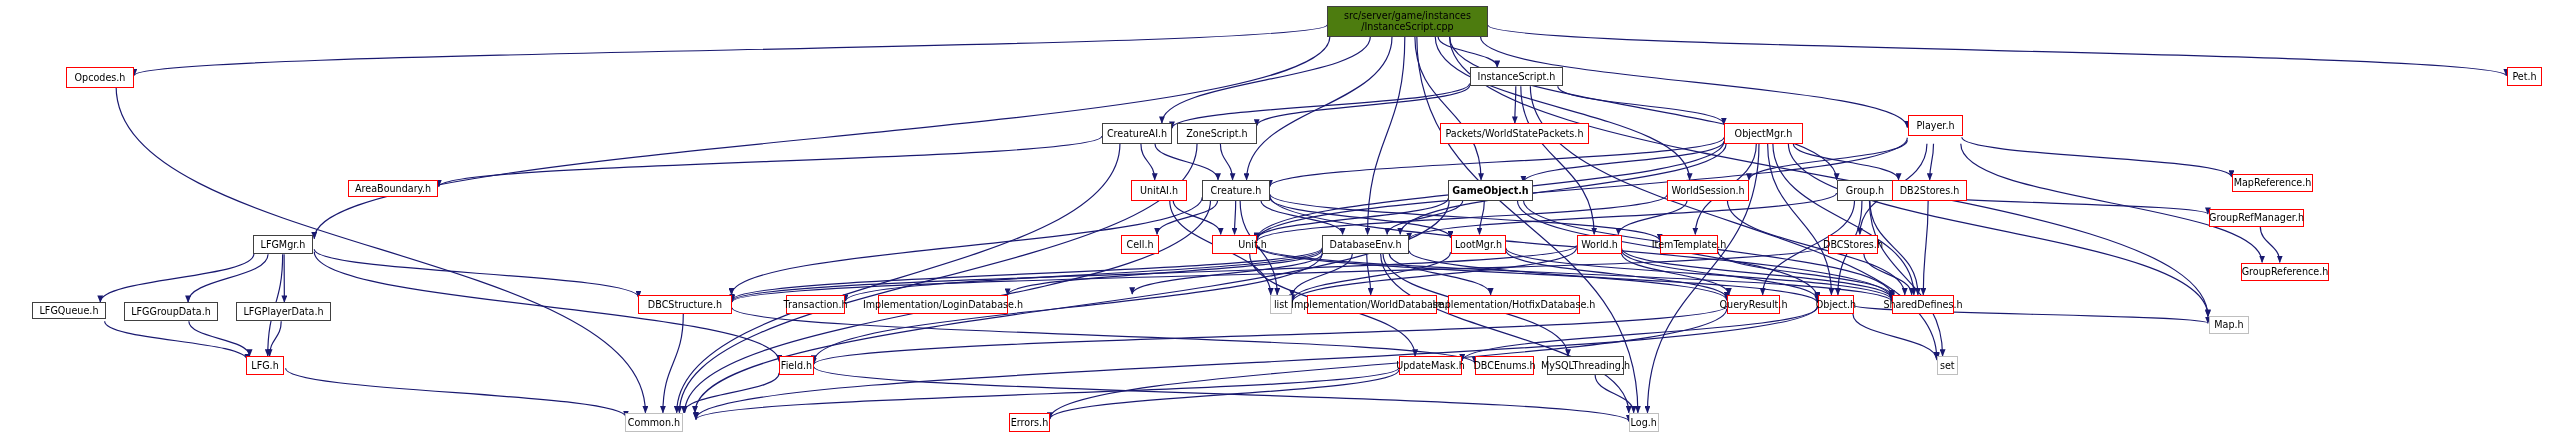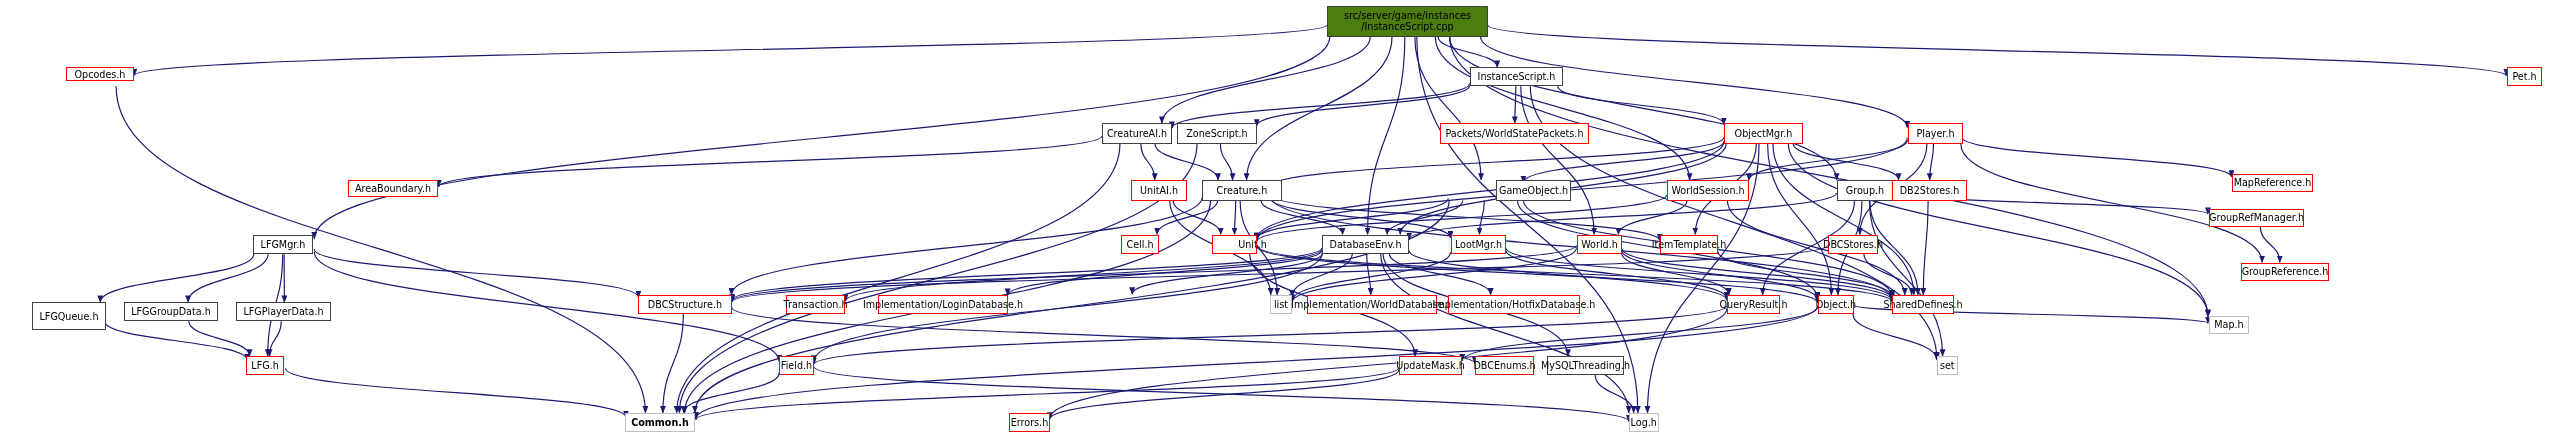--- a/index.html
+++ b/index.html
@@ -142,62 +142,62 @@
       <path d="M2465,415.4592220828105 C2465,491.8456712672522 943,491.8456712672522 943,568.2321204516938" fill="none" stroke="#191970" stroke-width="1.6" marker-end="url(#arrow)"></path>
       <path d="M1056,505.8342391304348 C1056,532.9171195652174 926.5649350649351,532.9171195652174 926.5649350649351,560" fill="none" stroke="#191970" stroke-width="1.6" marker-end="url(#arrow)"></path>
       <path d="M1103,497.57416267942585 C1103,534.6172248803828 2209,534.6172248803828 2209,571.6602870813397" fill="none" stroke="#191970" stroke-width="1.6" marker-end="url(#arrow)"></path>
       <path d="M1897,502.0808080808081 C1897,535.5959595959596 1423,535.5959595959596 1423,569.1111111111111" fill="none" stroke="#191970" stroke-width="1.6" marker-end="url(#arrow)"></path>
       <path d="M1897,499.1699377692676 C1897,534.3341311632361 943,534.3341311632361 943,569.4983245572045" fill="none" stroke="#191970" stroke-width="1.6" marker-end="url(#arrow)"></path>
       <path d="M2163.3376623376626,509 C2163.3376623376626,534.5 2215.6623376623374,534.5 2215.6623376623374,560" fill="none" stroke="#191970" stroke-width="1.6" marker-end="url(#arrow)"></path>
     </svg>
 
   <div class="node root" style="left: 1327px; top: 5.9px; width: 161px; height: 31px;"><span>src/server/game/instances
 /InstanceScript.cpp</span></div>
-  <div class="node" style="left: 66px; top: 67px; width: 68px; height: 14px;"><span>Opcodes.h</span></div>
+  <div class="node" style="left: 66px; top: 67px; width: 68px; height: 21px;"><span>Opcodes.h</span></div>
   <div class="node black" style="left: 1470px; top: 67px; width: 93px; height: 19px;"><span>InstanceScript.h</span></div>
   <div class="node" style="left: 2507px; top: 67px; width: 35px; height: 19px;"><span>Pet.h</span></div>
   <div class="node black" style="left: 1102px; top: 123px; width: 70px; height: 20.6px;"><span>CreatureAI.h</span></div>
   <div class="node black" style="left: 1177px; top: 123px; width: 80px; height: 20.6px;"><span>ZoneScript.h</span></div>
   <div class="node" style="left: 1440px; top: 123px; width: 149px; height: 20.6px;"><span>Packets/WorldStatePackets.h</span></div>
   <div class="node" style="left: 1724px; top: 123px; width: 79px; height: 20.6px;"><span>ObjectMgr.h</span></div>
-  <div class="node" style="left: 1908px; top: 123px; width: 55px; height: 20.6px;"><span>Player.h</span></div>
+  <div class="node" style="left: 1908px; top: 115px; width: 55px; height: 20.6px;"><span>Player.h</span></div>
   <div class="node" style="left: 348px; top: 180px; width: 90px; height: 17px;"><span>AreaBoundary.h</span></div>
   <div class="node" style="left: 1131px; top: 180px; width: 56px; height: 20.6px;"><span>UnitAI.h</span></div>
-  <div class="node black" style="left: 1202px; top: 180px; width: 80px; height: 20.6px;"><span>Creature.h</span></div>
-  <div class="node black" style="left: 1496px; top: 180px; width: 75px; height: 20.6px;"><span>GameObject.h</span></div>
+  <div class="node black" style="left: 1202px; top: 180px; width: 68px; height: 20.6px;"><span>Creature.h</span></div>
+  <div class="node black" style="left: 1448px; top: 180px; width: 85px; height: 20.6px; font-weight: bold;"><span>GameObject.h</span></div>
   <div class="node" style="left: 1667px; top: 180px; width: 82px; height: 20.6px;"><span>WorldSession.h</span></div>
   <div class="node black" style="left: 1837px; top: 180px; width: 56px; height: 20.6px;"><span>Group.h</span></div>
   <div class="node" style="left: 1892px; top: 180px; width: 75px; height: 20.6px;"><span>DB2Stores.h</span></div>
   <div class="node" style="left: 2232px; top: 174px; width: 81px; height: 17.7px;"><span>MapReference.h</span></div>
   <div class="node black" style="left: 253px; top: 235px; width: 60px; height: 19px;"><span>LFGMgr.h</span></div>
   <div class="node" style="left: 1121px; top: 235px; width: 38px; height: 19px;"><span>Cell.h</span></div>
   <div class="node" style="left: 1212px; top: 235px; width: 45px; height: 19px; padding-left: 36px;"><span>Unit.h</span></div>
   <div class="node black" style="left: 1322px; top: 235px; width: 87px; height: 19px;"><span>DatabaseEnv.h</span></div>
   <div class="node" style="left: 1451px; top: 235px; width: 55px; height: 19px;"><span>LootMgr.h</span></div>
   <div class="node" style="left: 1577px; top: 235px; width: 45px; height: 19px;"><span>World.h</span></div>
   <div class="node" style="left: 1660px; top: 235px; width: 58px; height: 19px;"><span>ItemTemplate.h</span></div>
   <div class="node" style="left: 1828px; top: 235px; width: 50px; height: 19px;"><span>DBCStores.h</span></div>
   <div class="node" style="left: 2209px; top: 209px; width: 95px; height: 17.7px;"><span>GroupRefManager.h</span></div>
-  <div class="node black" style="left: 32px; top: 302px; width: 74px; height: 28px;"><span>LFGQueue.h</span></div>
+  <div class="node black" style="left: 32px; top: 302px; width: 74px; height: 17px;"><span>LFGQueue.h</span></div>
   <div class="node black" style="left: 124px; top: 302px; width: 94px; height: 19px;"><span>LFGGroupData.h</span></div>
   <div class="node black" style="left: 236px; top: 302px; width: 95px; height: 19px;"><span>LFGPlayerData.h</span></div>
   <div class="node" style="left: 638px; top: 295px; width: 94px; height: 19px;"><span>DBCStructure.h</span></div>
   <div class="node" style="left: 786px; top: 295px; width: 59px; height: 19px; justify-content: center;"><span>Transaction.h</span></div>
   <div class="node" style="left: 878px; top: 295px; width: 130px; height: 19px;"><span>Implementation/LoginDatabase.h</span></div>
   <div class="node gray" style="left: 1270px; top: 295px; width: 22px; height: 19px;"><span>list</span></div>
   <div class="node" style="left: 1307px; top: 295px; width: 130px; height: 19px;"><span>Implementation/WorldDatabase.h</span></div>
   <div class="node" style="left: 1448px; top: 295px; width: 132px; height: 19px;"><span>Implementation/HotfixDatabase.h</span></div>
   <div class="node" style="left: 1727px; top: 295px; width: 53px; height: 19px;"><span>QueryResult.h</span></div>
   <div class="node" style="left: 1818px; top: 295px; width: 36px; height: 19px;"><span>Object.h</span></div>
   <div class="node" style="left: 1892px; top: 295px; width: 62px; height: 19px;"><span>SharedDefines.h</span></div>
   <div class="node" style="left: 2241px; top: 263px; width: 88px; height: 17.7px;"><span>GroupReference.h</span></div>
   <div class="node" style="left: 246px; top: 356px; width: 38px; height: 19px;"><span>LFG.h</span></div>
   <div class="node" style="left: 779px; top: 356px; width: 35px; height: 19px;"><span>Field.h</span></div>
   <div class="node" style="left: 1399px; top: 356px; width: 63px; height: 19px;"><span>UpdateMask.h</span></div>
   <div class="node" style="left: 1475px; top: 356px; width: 59px; height: 19px;"><span>DBCEnums.h</span></div>
   <div class="node black" style="left: 1547px; top: 356px; width: 77px; height: 19px;"><span>MySQLThreading.h</span></div>
   <div class="node gray" style="left: 1937px; top: 356px; width: 20.6px; height: 19px;"><span>set</span></div>
   <div class="node gray" style="left: 2209px; top: 316px; width: 40px; height: 17.7px;"><span>Map.h</span></div>
-  <div class="node gray" style="left: 625px; top: 413px; width: 70px; height: 19px; font-weight: bold;"><span>Common.h</span></div>
+  <div class="node gray" style="left: 625px; top: 413px; width: 58px; height: 19px;"><span>Common.h</span></div>
   <div class="node" style="left: 1009px; top: 413px; width: 41px; height: 19px;"><span>Errors.h</span></div>
   <div class="node gray" style="left: 1629px; top: 413px; width: 29.5px; height: 19px;"><span>Log.h</span></div>
 </div>
 
 
 </body></html>

